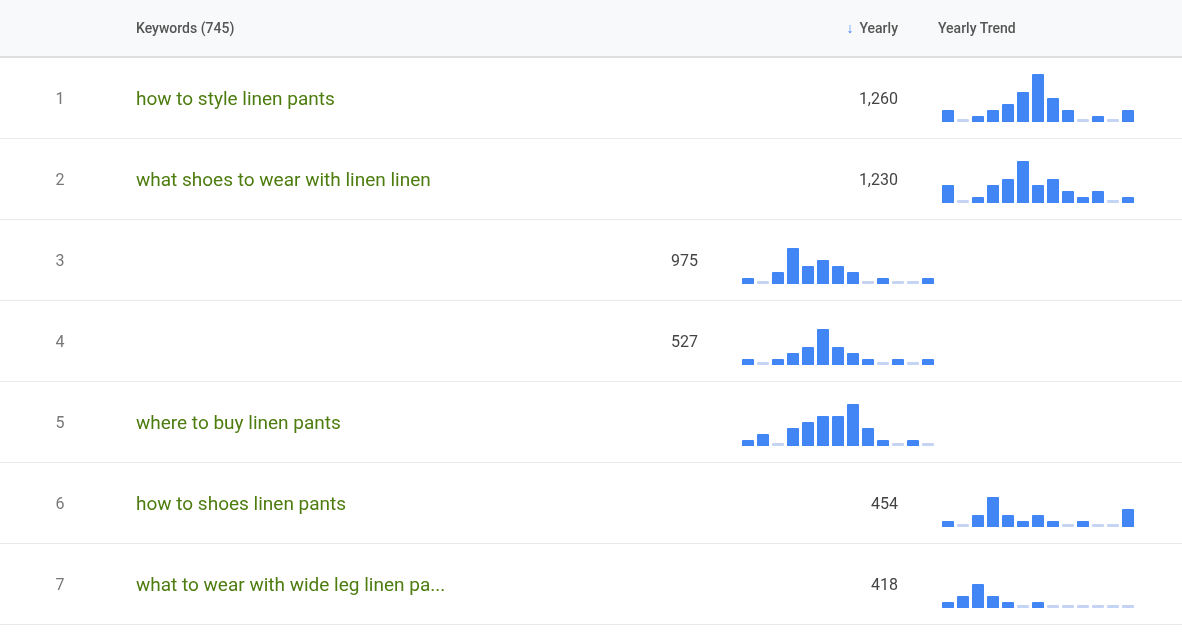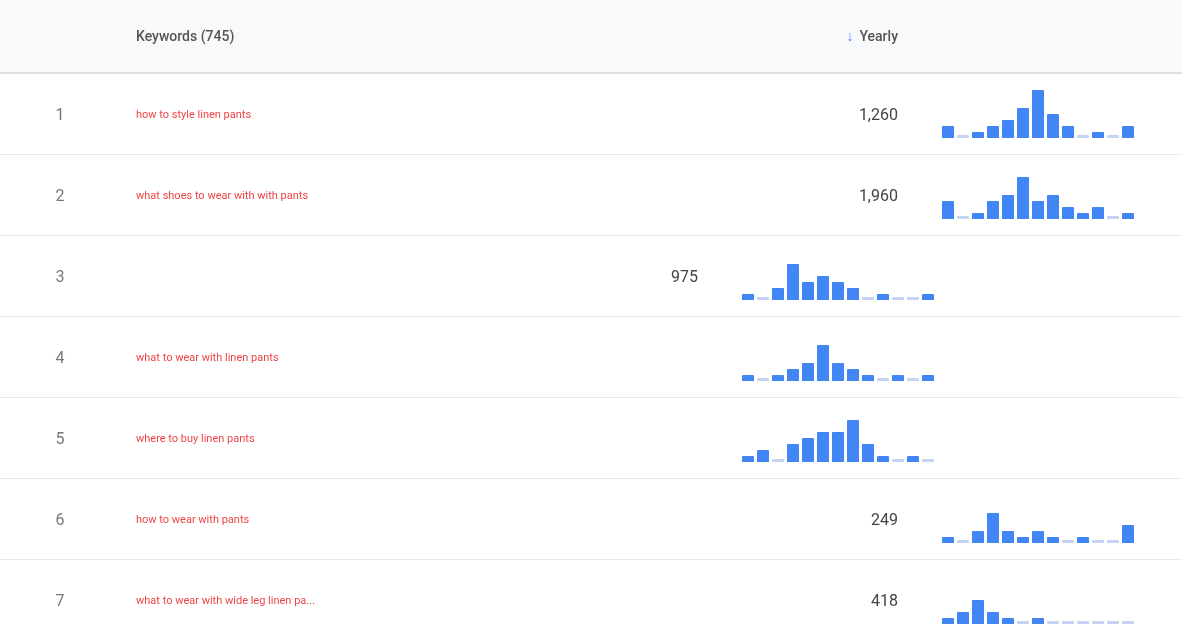--- a/index.html
+++ b/index.html
@@ -12,21 +12,21 @@
     .table-container {
       width: 1182px;
       overflow: hidden;
     }
 
     .table-header {
       display: grid;
       grid-template-columns: 120px 1fr 200px 260px;
       background: #f8f9fa;
       border-bottom: 2px solid #e0e0e0;
-      padding: 20px 0;
+      padding: 12px 0;
     }
 
     .header-cell {
       padding: 8px 16px;
       font-size: 14px;
       color: #555;
       font-weight: 500;
       display: flex;
       align-items: center;
       gap: 6px;
@@ -53,22 +53,22 @@
     .row-number {
       padding: 16px;
       text-align: center;
       font-size: 16px;
       color: #777;
       font-weight: 400;
     }
 
     .keyword-cell {
       padding: 16px;
-      font-size: 11px;
-      color: #ef4444;
+      font-size: 19px;
+      color: #4d7c0f;
       cursor: pointer;
     }
 
     .volume-cell {
       padding: 16px 24px;
       text-align: right;
       font-size: 16px;
       color: #444;
       font-weight: 400;
     }
@@ -105,20 +105,23 @@
 
   <div class="table-header">
     <div class="header-cell"></div>
     <div class="header-cell">
       <span>Keywords (745)</span>
     </div>
     <div class="header-cell volume" style="cursor:pointer;">
       <span class="sort-icon">↓</span>
       <span>Yearly</span>
     </div>
+    <div class="header-cell">
+      <span>Yearly Trend</span>
+    </div>
   </div>
 
   <div id="table-body">
       <div class="table-row">
         <div class="row-number">1</div>
         <div class="keyword-cell">how to style linen pants</div>
         <div class="volume-cell">1,260</div>
         <div class="trend-cell">
           <div class="bar" style="height: 12px;"></div>
           <div class="bar-gap"></div>
@@ -130,22 +133,22 @@
           <div class="bar" style="height: 24px;"></div>
           <div class="bar" style="height: 12px;"></div>
           <div class="bar-gap"></div>
           <div class="bar" style="height: 6px;"></div>
           <div class="bar-gap"></div>
           <div class="bar" style="height: 12px;"></div>
         </div>
       </div>
       <div class="table-row">
         <div class="row-number">2</div>
-        <div class="keyword-cell">what shoes to wear with with pants</div>
-        <div class="volume-cell">1,960</div>
+        <div class="keyword-cell">what shoes to wear with linen linen</div>
+        <div class="volume-cell">1,230</div>
         <div class="trend-cell">
           <div class="bar" style="height: 18px;"></div>
           <div class="bar-gap"></div>
           <div class="bar" style="height: 6px;"></div>
           <div class="bar" style="height: 18px;"></div>
           <div class="bar" style="height: 24px;"></div>
           <div class="bar" style="height: 42px;"></div>
           <div class="bar" style="height: 18px;"></div>
           <div class="bar" style="height: 24px;"></div>
           <div class="bar" style="height: 12px;"></div>
@@ -169,21 +172,21 @@
           <div class="bar" style="height: 12px;"></div>
           <div class="bar-gap"></div>
           <div class="bar" style="height: 6px;"></div>
           <div class="bar-gap"></div>
           <div class="bar-gap"></div>
           <div class="bar" style="height: 6px;"></div>
         </div>
       </div>
       <div class="table-row">
         <div class="row-number">4</div>
-        <div class="keyword-cell">what to wear with linen pants</div>
+        <div class="volume-cell">527</div>
         <div class="trend-cell">
           <div class="bar" style="height: 6px;"></div>
           <div class="bar-gap"></div>
           <div class="bar" style="height: 6px;"></div>
           <div class="bar" style="height: 12px;"></div>
           <div class="bar" style="height: 18px;"></div>
           <div class="bar" style="height: 36px;"></div>
           <div class="bar" style="height: 18px;"></div>
           <div class="bar" style="height: 12px;"></div>
           <div class="bar" style="height: 6px;"></div>
@@ -207,22 +210,22 @@
           <div class="bar" style="height: 42px;"></div>
           <div class="bar" style="height: 18px;"></div>
           <div class="bar" style="height: 6px;"></div>
           <div class="bar-gap"></div>
           <div class="bar" style="height: 6px;"></div>
           <div class="bar-gap"></div>
         </div>
       </div>
       <div class="table-row">
         <div class="row-number">6</div>
-        <div class="keyword-cell">how to wear with pants</div>
-        <div class="volume-cell">249</div>
+        <div class="keyword-cell">how to shoes linen pants</div>
+        <div class="volume-cell">454</div>
         <div class="trend-cell">
           <div class="bar" style="height: 6px;"></div>
           <div class="bar-gap"></div>
           <div class="bar" style="height: 12px;"></div>
           <div class="bar" style="height: 30px;"></div>
           <div class="bar" style="height: 12px;"></div>
           <div class="bar" style="height: 6px;"></div>
           <div class="bar" style="height: 12px;"></div>
           <div class="bar" style="height: 6px;"></div>
           <div class="bar-gap"></div>

